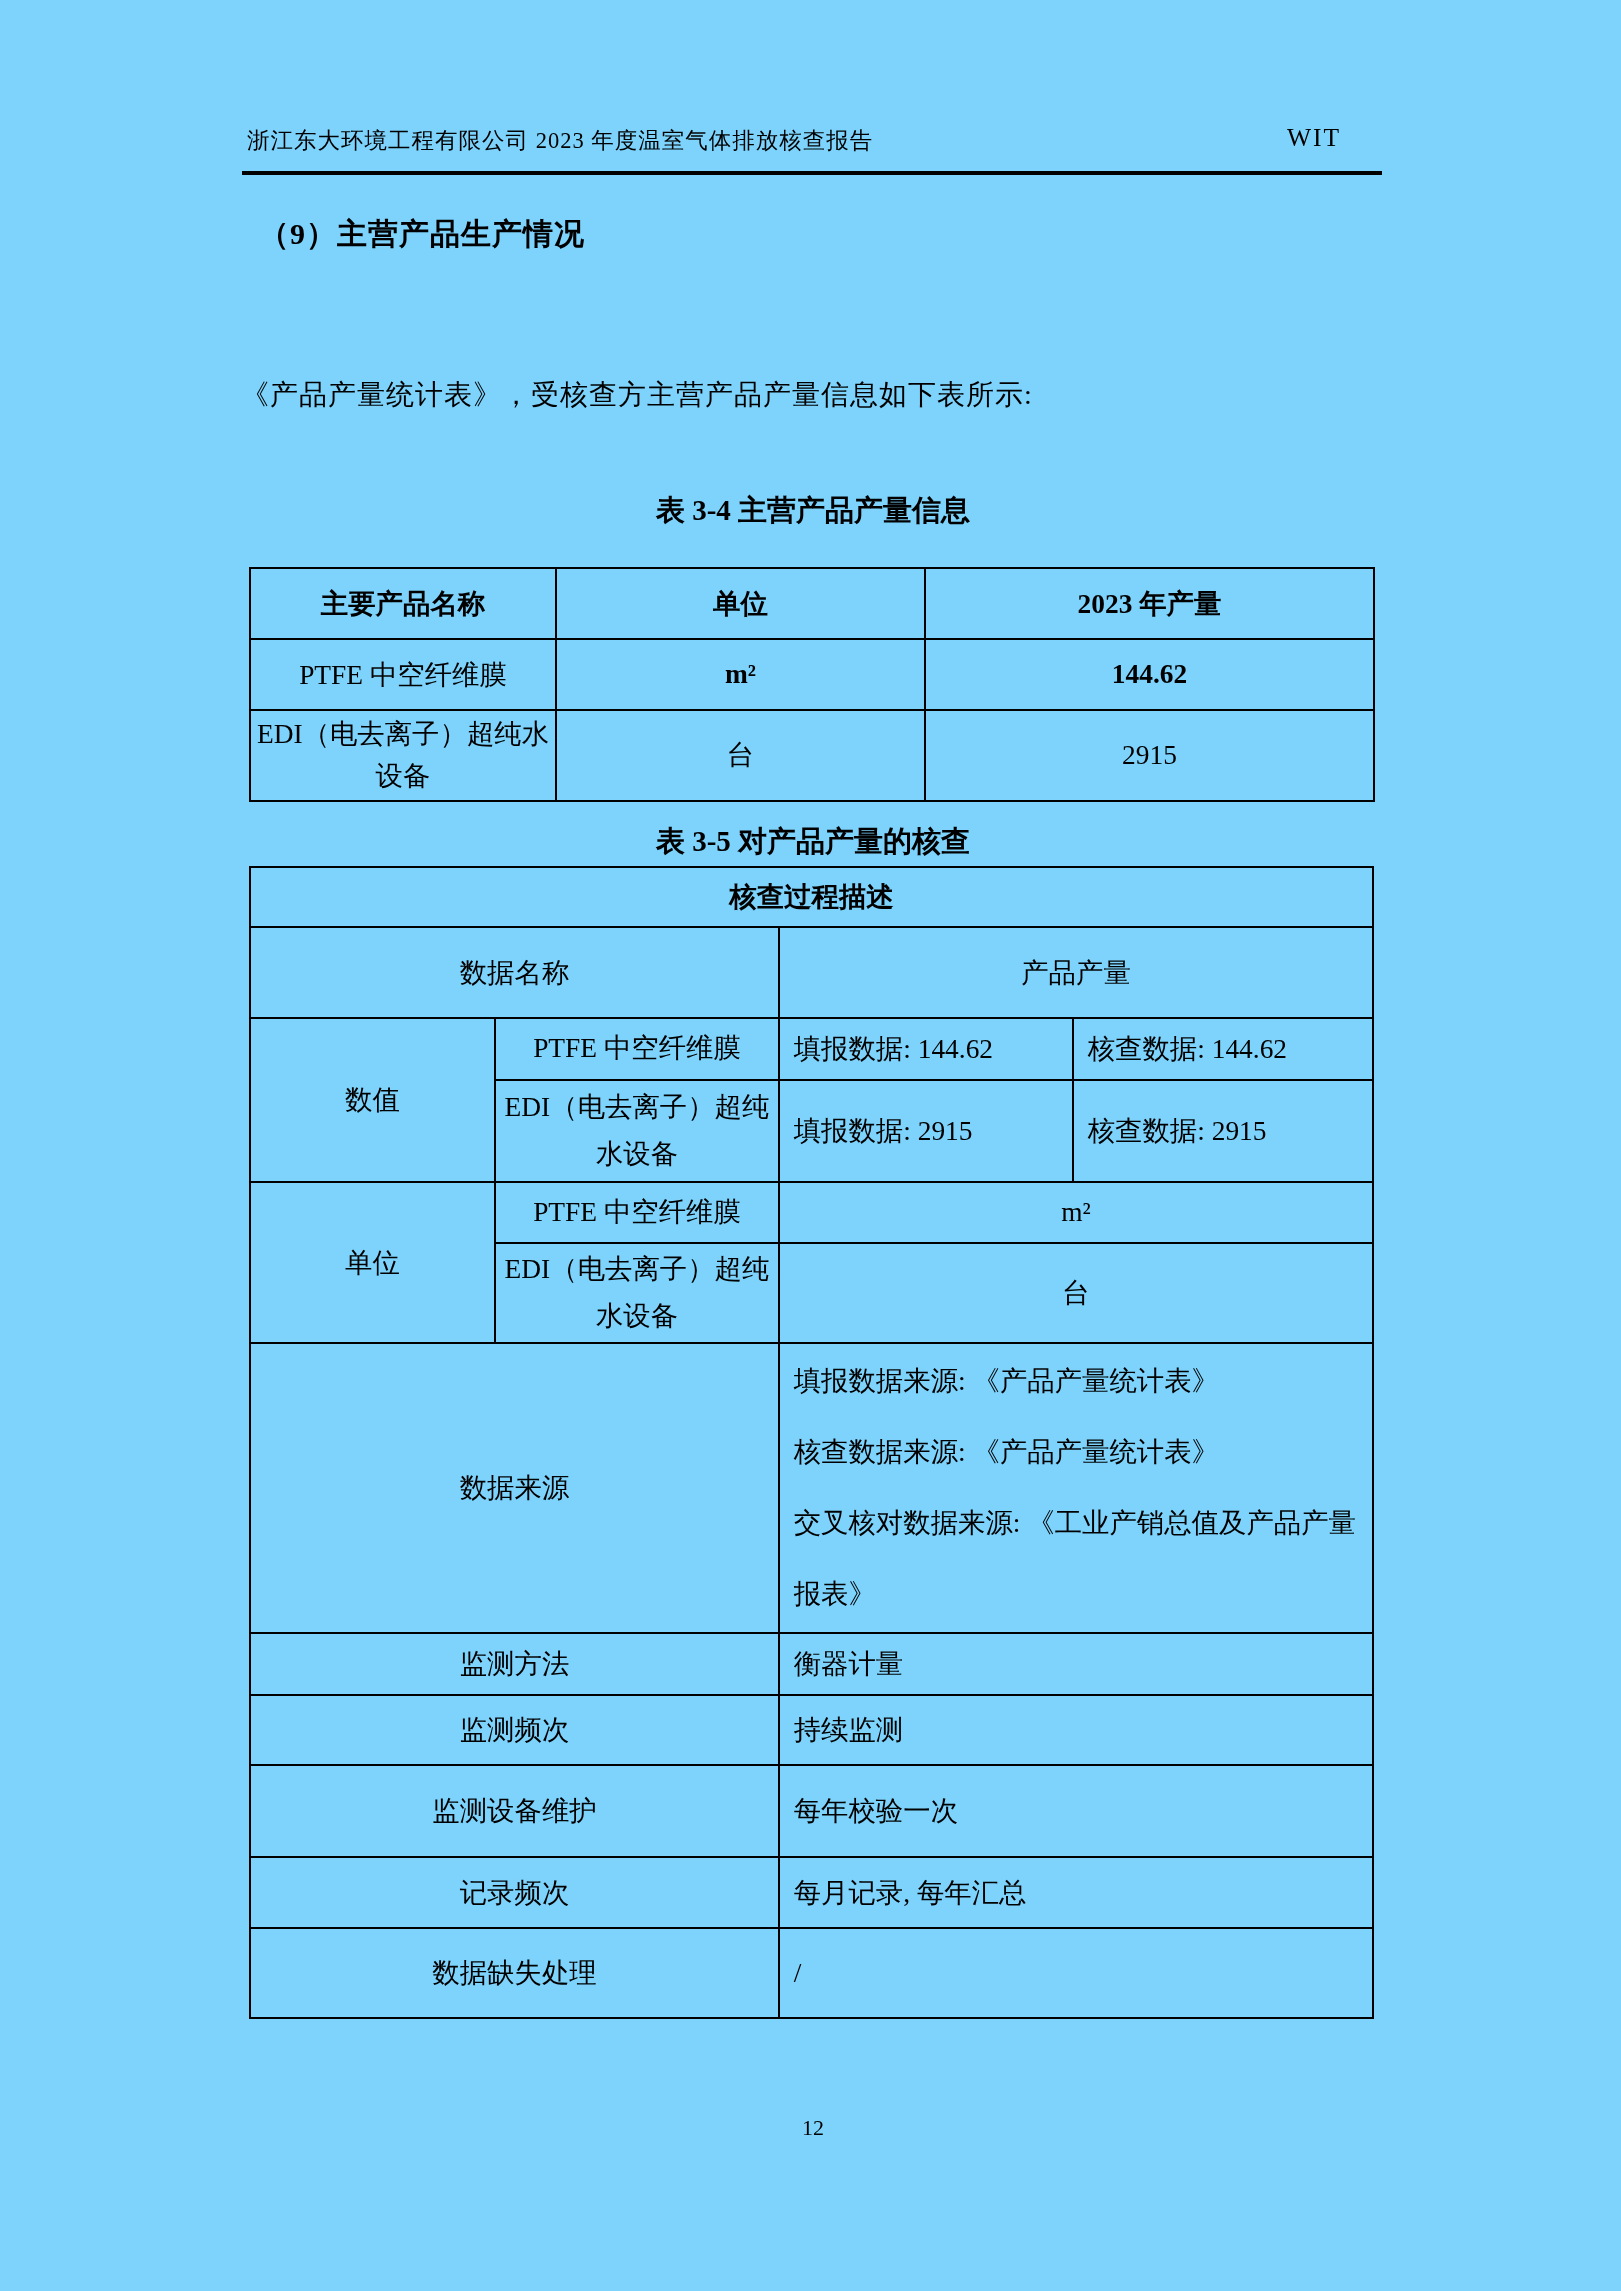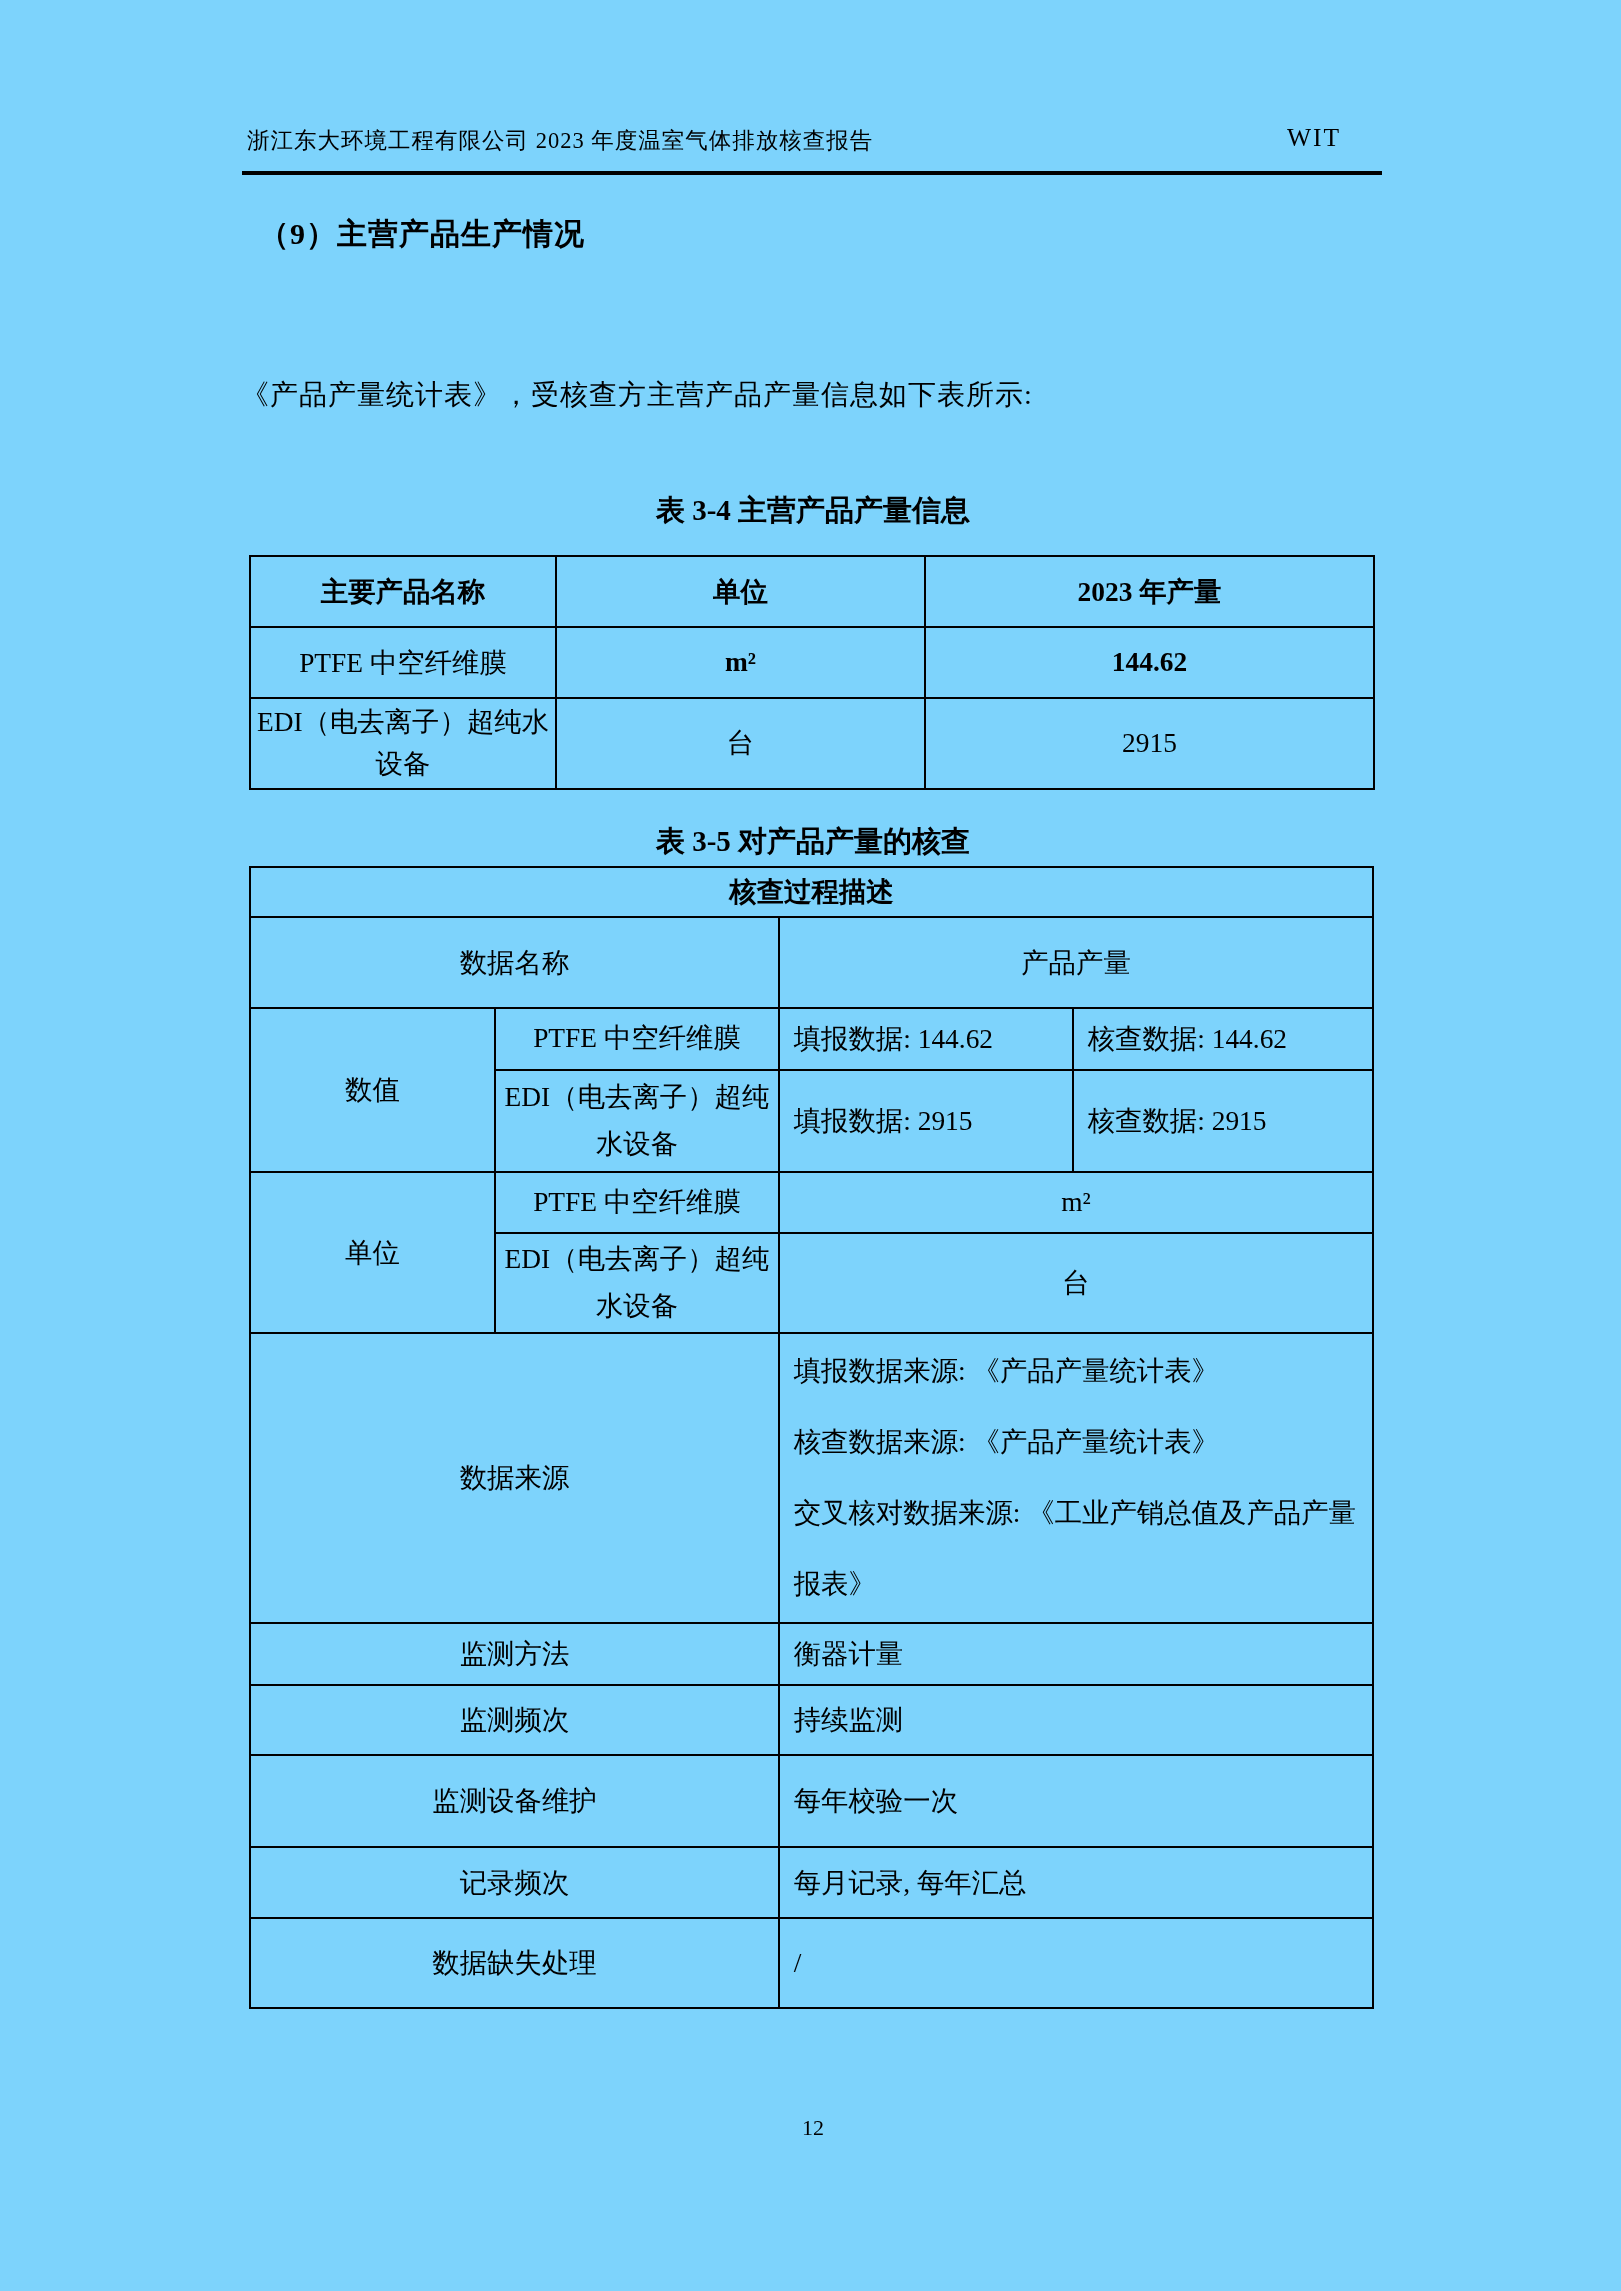--- a/index.html
+++ b/index.html
@@ -16,21 +16,21 @@
   .hdr-logo{left:1287px;top:123px;font-size:25.5px;letter-spacing:2px;}
   .hdr-rule{left:242px;top:171px;width:1140px;height:3.9px;background:#000;}
   .sec-heading{left:259px;top:214px;font-size:30px;font-weight:bold;letter-spacing:1px;}
   .para-line1{left:308px;top:300px;font-size:28px;letter-spacing:1px;}
   .para-line2{left:241px;top:376px;font-size:28px;letter-spacing:1px;}
   .tbl-title{left:243px;width:1140px;text-align:center;font-size:29px;font-weight:bold;}
   .t34-title{top:491px;}
   .t35-title{top:822px;}
   table{border-collapse:collapse;table-layout:fixed;font-size:27.4px;}
   td{border:2px solid #000;vertical-align:middle;text-align:center;padding:2px 5.9px;overflow:hidden;}
-  .t34{left:249px;top:555px;width:1123px;}
+  .t34{left:249px;top:567px;width:1123px;}
   .t35{left:249px;top:866px;width:1123px;}
   .b{font-weight:bold;}
   td.left{text-align:left;padding-left:13.7px;}
   .t35 td.namecell{padding:2px 7.8px;line-height:1.72;}
   .srccell{line-height:71px;}
   .pagenum{left:243px;top:2115px;width:1140px;text-align:center;font-size:22px;}
 </style>
 </head>
 <body>
 
@@ -74,21 +74,21 @@
   <div class="abs tbl-title t35-title">表 3-5  对产品产量的核查</div>
 
   <table class="abs t35">
     <colgroup>
         <col style="width:245px">
         <col style="width:284px">
         <col style="width:294px">
         <col style="width:300px">
       </colgroup>
     <tbody>
-        <tr style="height:50px">
+        <tr style="height:60px">
       <td colspan="4" class="b">核查过程描述</td>
     </tr>
     <tr style="height:91px">
       <td colspan="2">数据名称</td>
       <td colspan="2">产品产量</td>
     </tr>
     <tr style="height:62px">
       <td rowspan="2">数值</td>
       <td class="namecell">PTFE 中空纤维膜</td>
       <td class="left">填报数据: 144.62</td>

